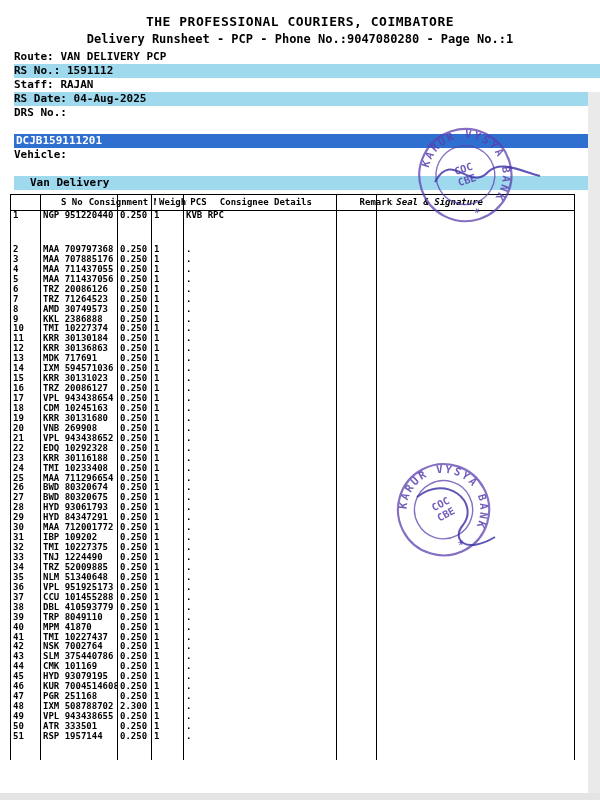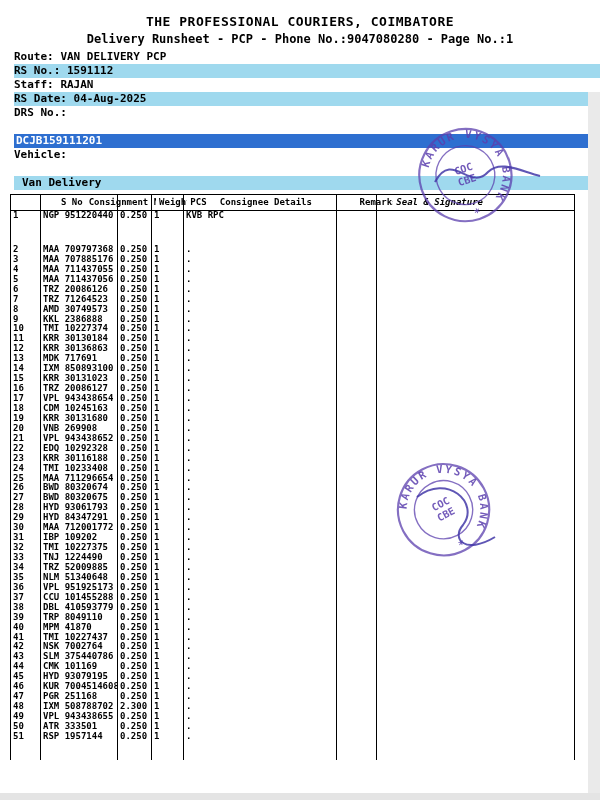--- a/index.html
+++ b/index.html
@@ -5,21 +5,21 @@
   html,body{margin:0;padding:0;background:#fff;}
   .page{position:relative;width:600px;height:800px;background:#fff;overflow:hidden;
         font-family:"DejaVu Sans Mono",monospace;font-weight:bold;color:#000;}
   .title{text-align:center;font-size:13px;padding-top:14px;letter-spacing:.5px;}
   .subtitle{text-align:center;font-size:12px;padding-top:3px;}
   .meta{padding:4px 0 0 14px;font-size:11px;}
   .meta-line{display:flex;line-height:14px;flex-direction:column;}
   .meta-left{width:338px;}
   .hl-cyan{background:#9fd9ee;display:inline-block;min-width:216px;}
   .hl-blue{background:#2e6fd0;color:#fff;display:inline-block;padding:0 2px;}
-  .hl-cyan-sm{background:#9fd9ee;display:inline-block;padding:0 8px;}
+  .hl-cyan-sm{background:#9fd9ee;display:inline-block;padding:0 16px;}
   .table{position:relative;margin:4px 0 0 10px;width:565px;height:566px;font-size:9px;}
   .vline{position:absolute;top:0;bottom:0;width:1px;background:#000;}
   .thead{display:flex;height:15px;line-height:15px;border-top:1px solid #000;border-bottom:1px solid #000;padding-left:48px;}
   .cell{box-sizing:border-box;padding-left:3px;overflow:hidden;white-space:nowrap;}
   .c-sno{width:30px;}.c-consign{width:77px;}.c-weight{width:34px;}.c-pcs{width:32px;}
   .c-consignee{width:153px;}.c-remarks{width:40px;}.c-seal{width:199px;font-style:italic;}
   .row{display:flex;height:9.95px;line-height:9.95px;}
   .row.first{margin-bottom:24px;}
   .stamp{position:absolute;}
   .sig{position:absolute;}
@@ -184,21 +184,21 @@
           <div class="cell c-sno">13</div>
           <div class="cell c-consign">MDK 717691</div>
           <div class="cell c-weight">0.250</div>
           <div class="cell c-pcs">1</div>
           <div class="cell c-consignee">.</div>
           <div class="cell c-remarks"></div>
           <div class="cell c-seal"></div>
         </div>
         <div class="row">
           <div class="cell c-sno">14</div>
-          <div class="cell c-consign">IXM 850893100</div>
+          <div class="cell c-consign">IXM 594571036</div>
           <div class="cell c-weight">0.250</div>
           <div class="cell c-pcs">1</div>
           <div class="cell c-consignee">.</div>
           <div class="cell c-remarks"></div>
           <div class="cell c-seal"></div>
         </div>
         <div class="row">
           <div class="cell c-sno">15</div>
           <div class="cell c-consign">KRR 30131023</div>
           <div class="cell c-weight">0.250</div>

